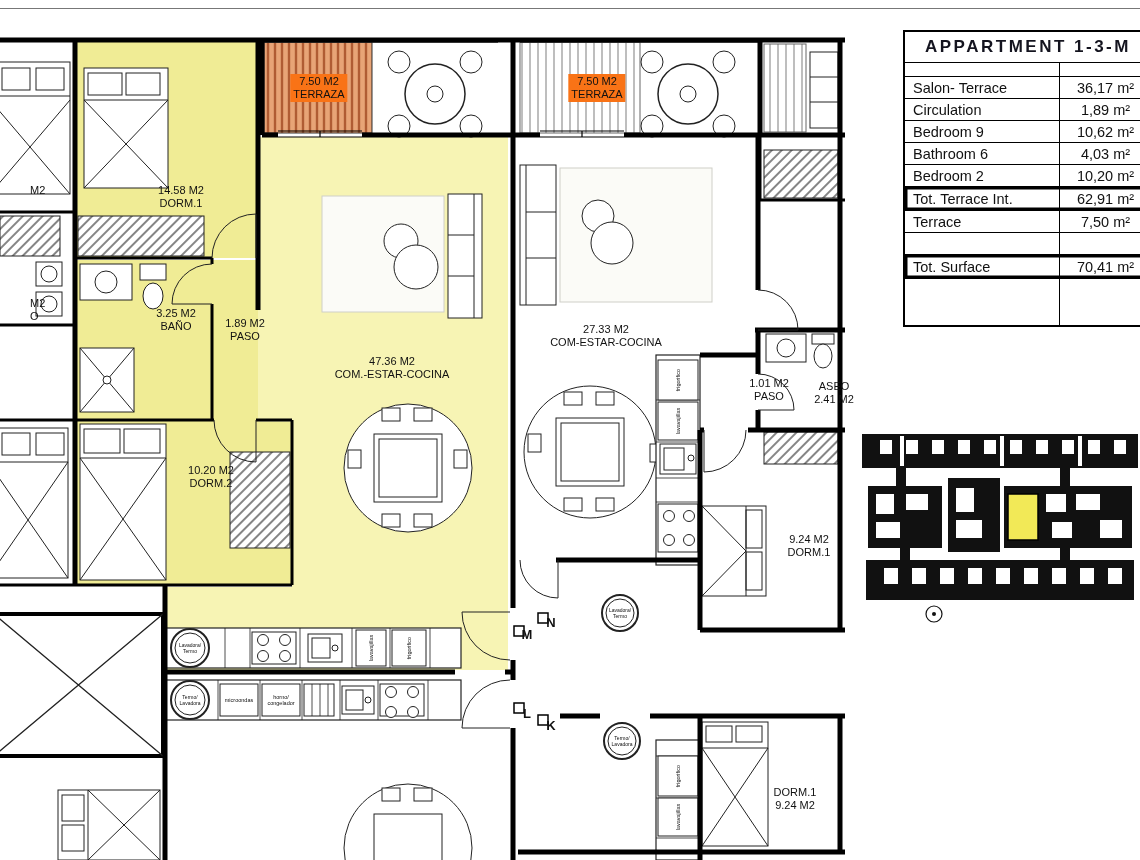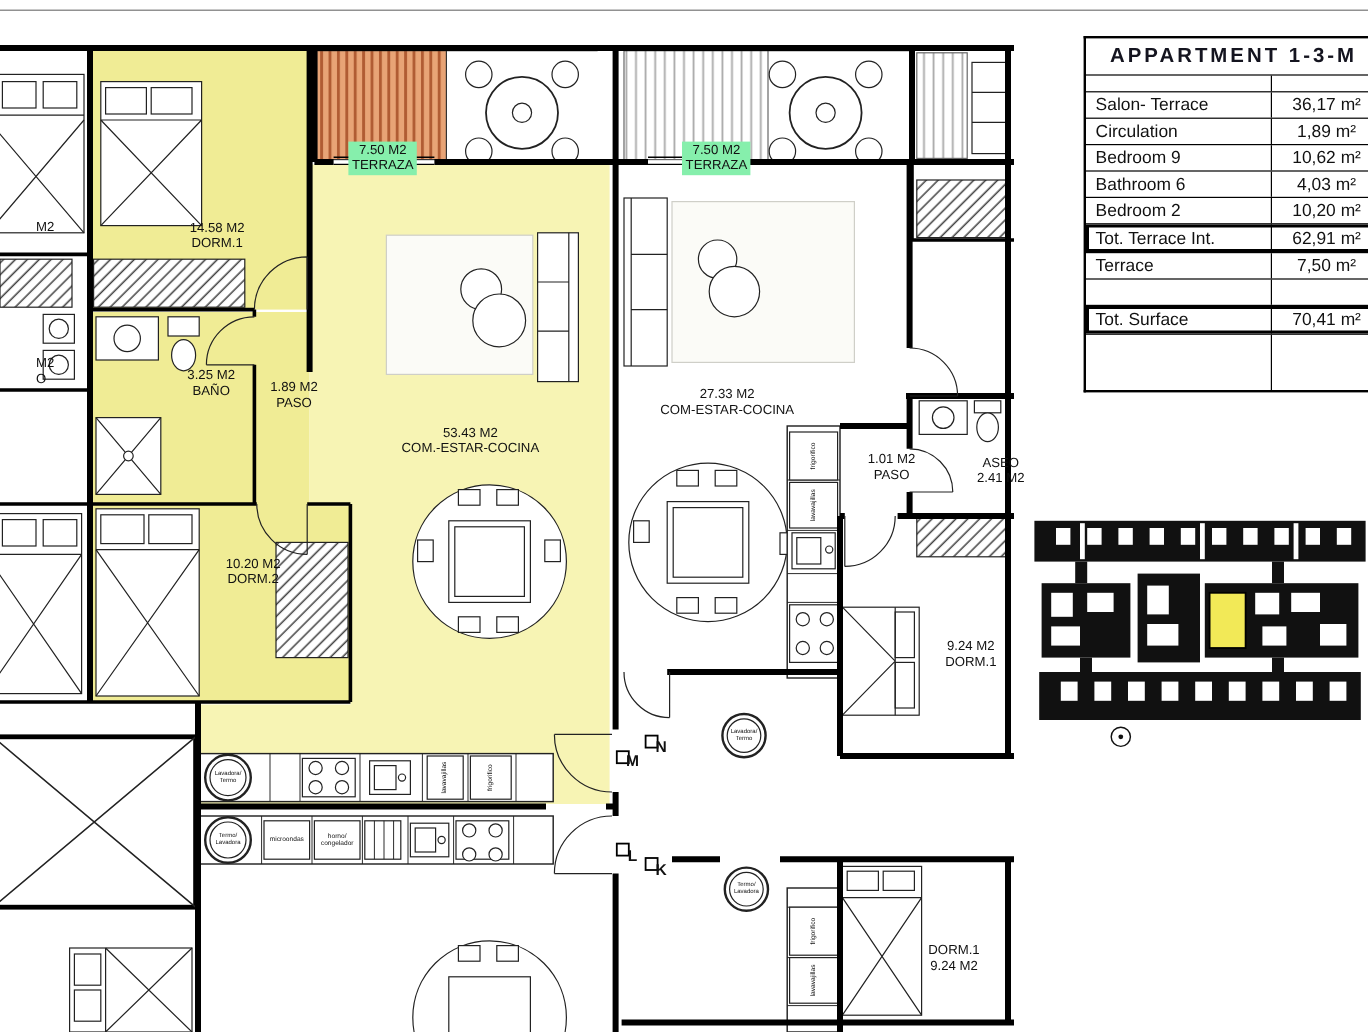--- a/index.html
+++ b/index.html
@@ -5,21 +5,21 @@
   html,body{margin:0;padding:0;background:#fff;}
   .canvas{position:relative;width:1140px;height:860px;background:#fff;overflow:hidden;
           font-family:"Liberation Sans", sans-serif;color:#111;}
   .sheet-top{position:absolute;left:0;top:8px;width:1140px;border-top:1px solid #777;}
   svg{position:absolute;left:0;top:0;}
 
   
   .lbl{position:absolute;transform:translate(-50%,-50%);text-align:center;
        font-size:11px;line-height:13px;white-space:nowrap;color:#111;padding-left:28px;}
   .lbl span{display:block;}
-  .lbl.boxed{background:#86efac;padding:1px 3px;margin-top:44px;}
+  .lbl.boxed{background:#f97316;padding:1px 3px;}
   .lbl.cut{transform:translateY(-50%);text-align:left;}
   .marker{position:absolute;transform:translate(-50%,-50%);font-size:13px;font-weight:700;}
   .tiny{position:absolute;transform:translate(-50%,-50%);font-size:5.5px;line-height:6px;
         text-align:center;white-space:nowrap;}
   .tiny.rot{transform:translate(-50%,-50%) rotate(-90deg);}
   .wlbl{position:absolute;transform:translate(-50%,-50%);font-size:5px;line-height:5.5px;
         text-align:center;white-space:nowrap;}
 
   
   .area-table{position:absolute;left:903px;top:30px;width:246px;background:#fff;
@@ -417,28 +417,28 @@
   </div>
   <div class="lbl" style="left:162px;top:320px">
     <span>3.25 M2</span>
     <span>BAÑO</span>
   </div>
   <div class="lbl" style="left:231px;top:330px">
     <span>1.89 M2</span>
     <span>PASO</span>
   </div>
   <div class="lbl" style="left:378px;top:368px">
-    <span>53.43 M2</span>
+    <span>47.36 M2</span>
     <span>COM.-ESTAR-COCINA</span>
   </div>
   <div class="lbl" style="left:592px;top:336px">
     <span>27.33 M2</span>
     <span>COM-ESTAR-COCINA</span>
   </div>
-  <div class="lbl" style="left:729px;top:390px">
+  <div class="lbl" style="left:755px;top:390px">
     <span>1.01 M2</span>
     <span>PASO</span>
   </div>
   <div class="lbl" style="left:820px;top:393px">
     <span>ASEO</span>
     <span>2.41 M2</span>
   </div>
   <div class="lbl" style="left:197px;top:477px">
     <span>10.20 M2</span>
     <span>DORM.2</span>

